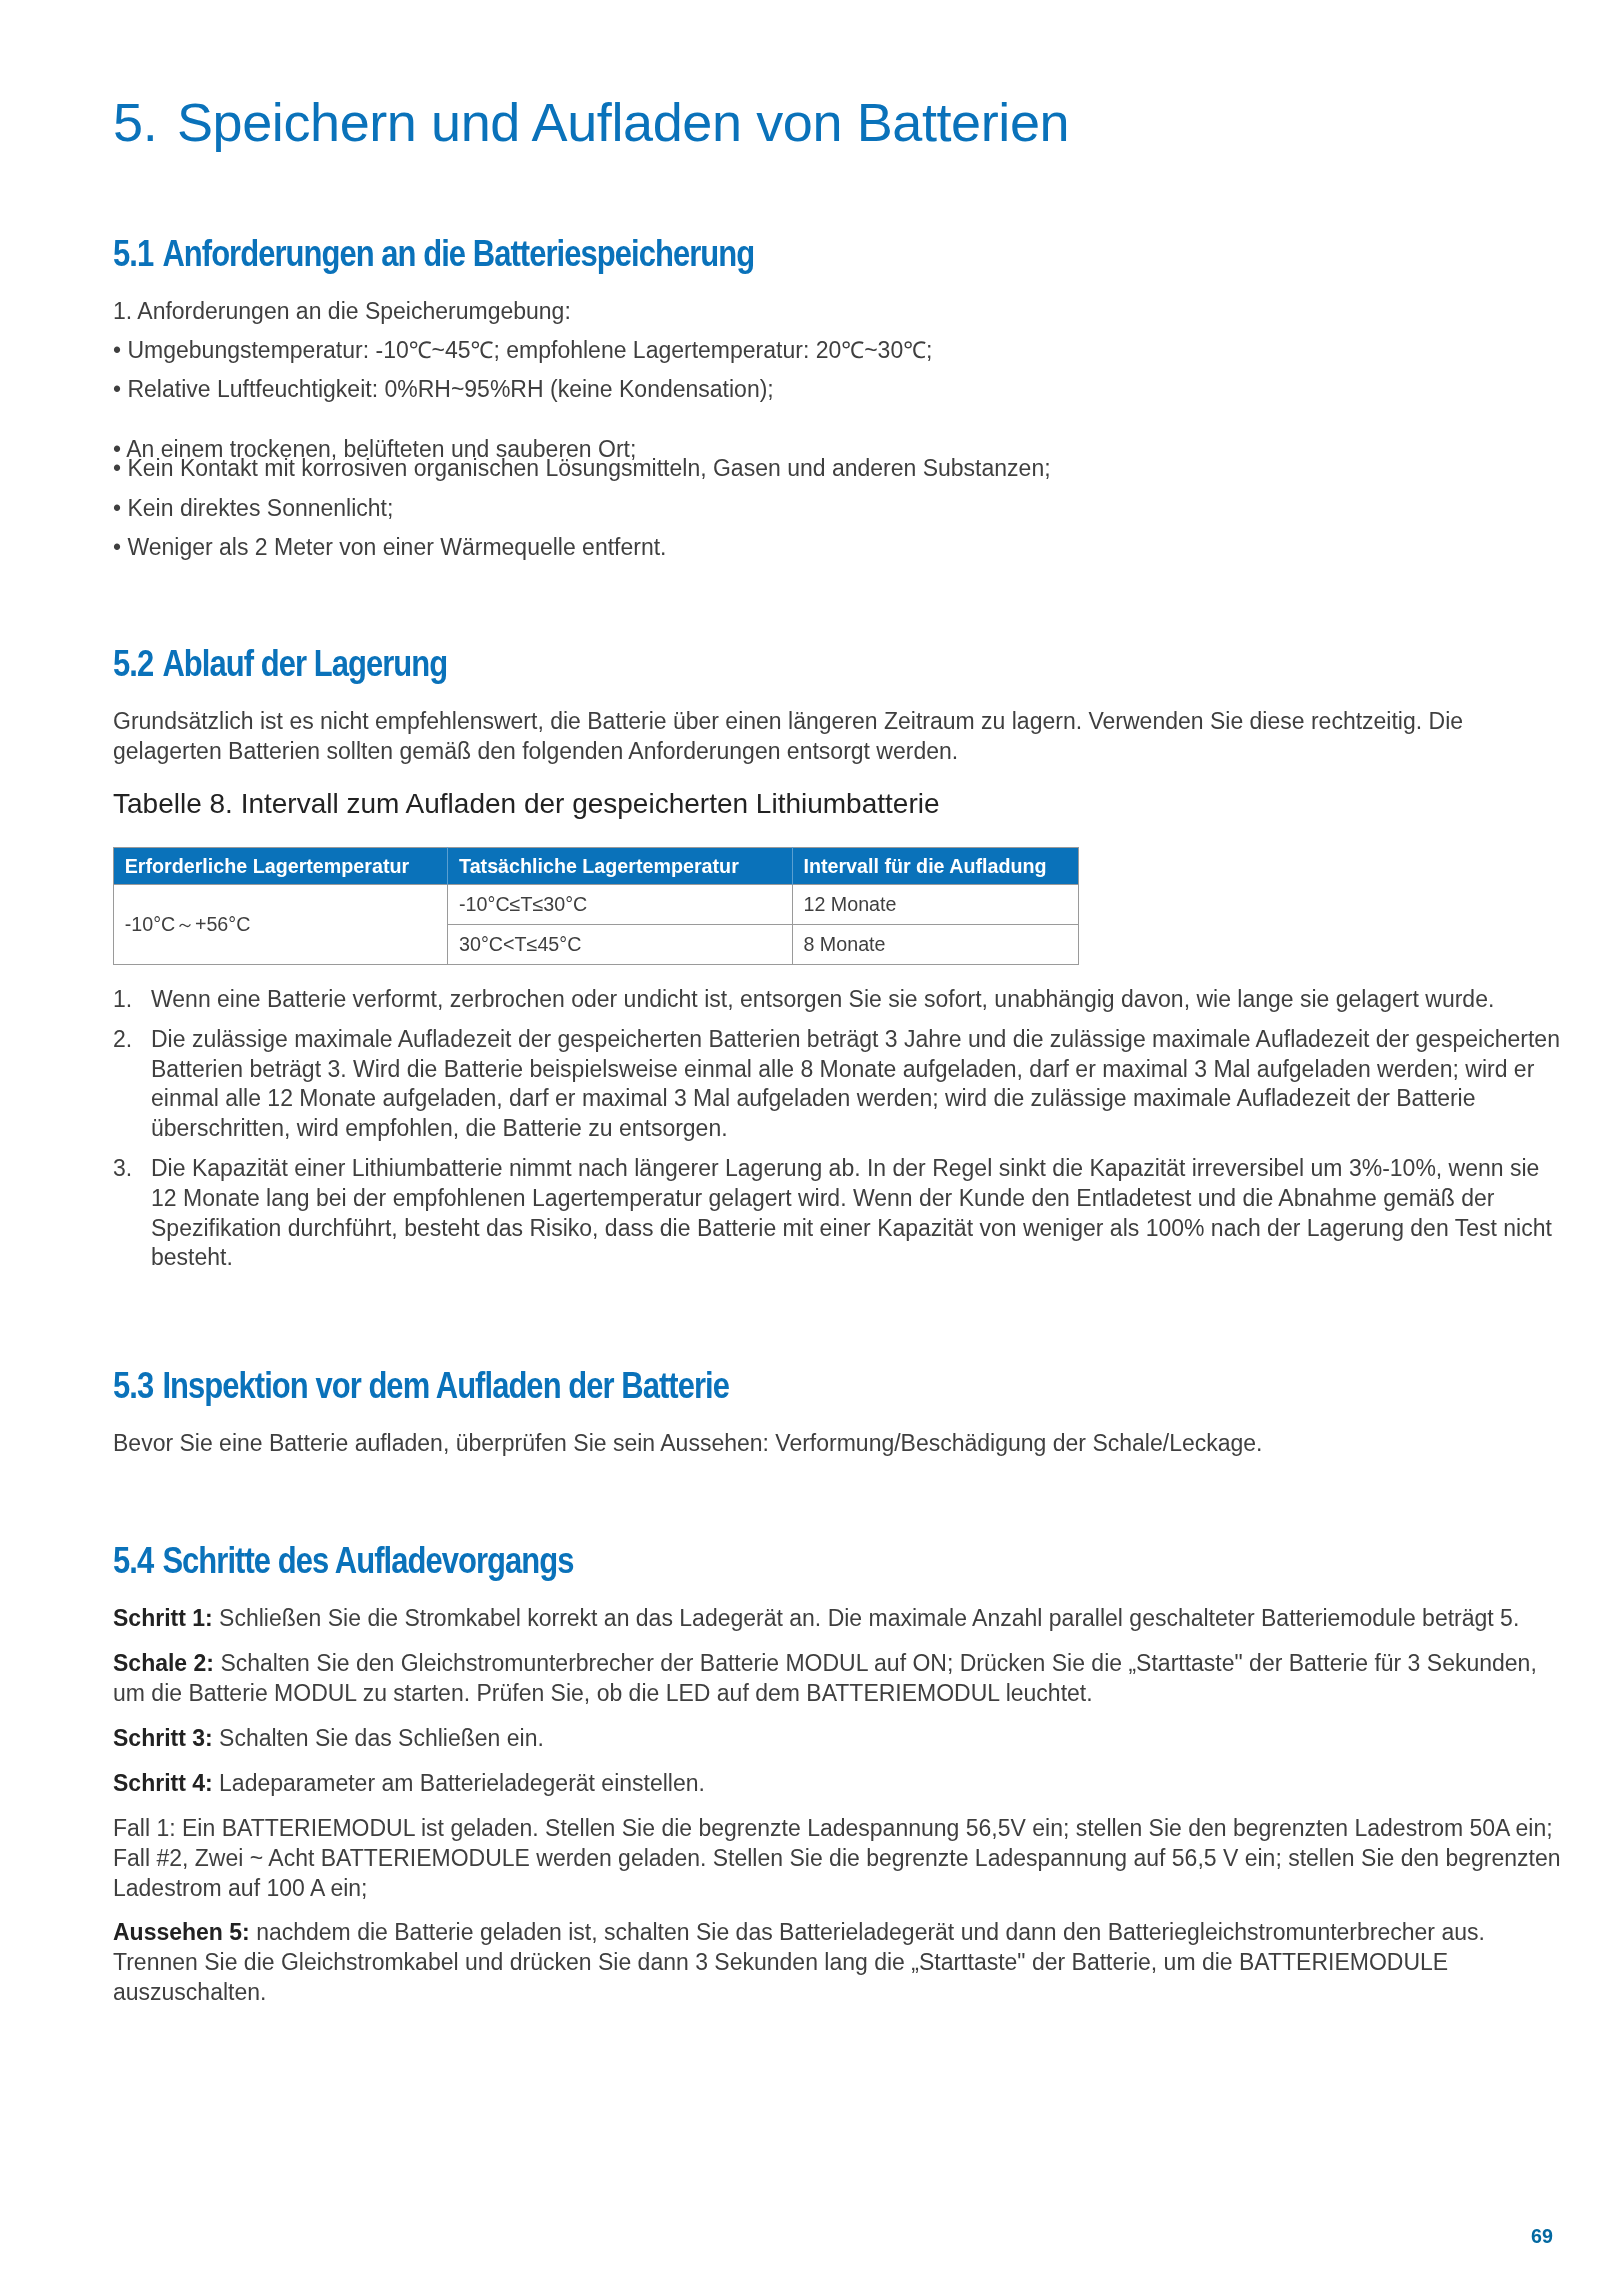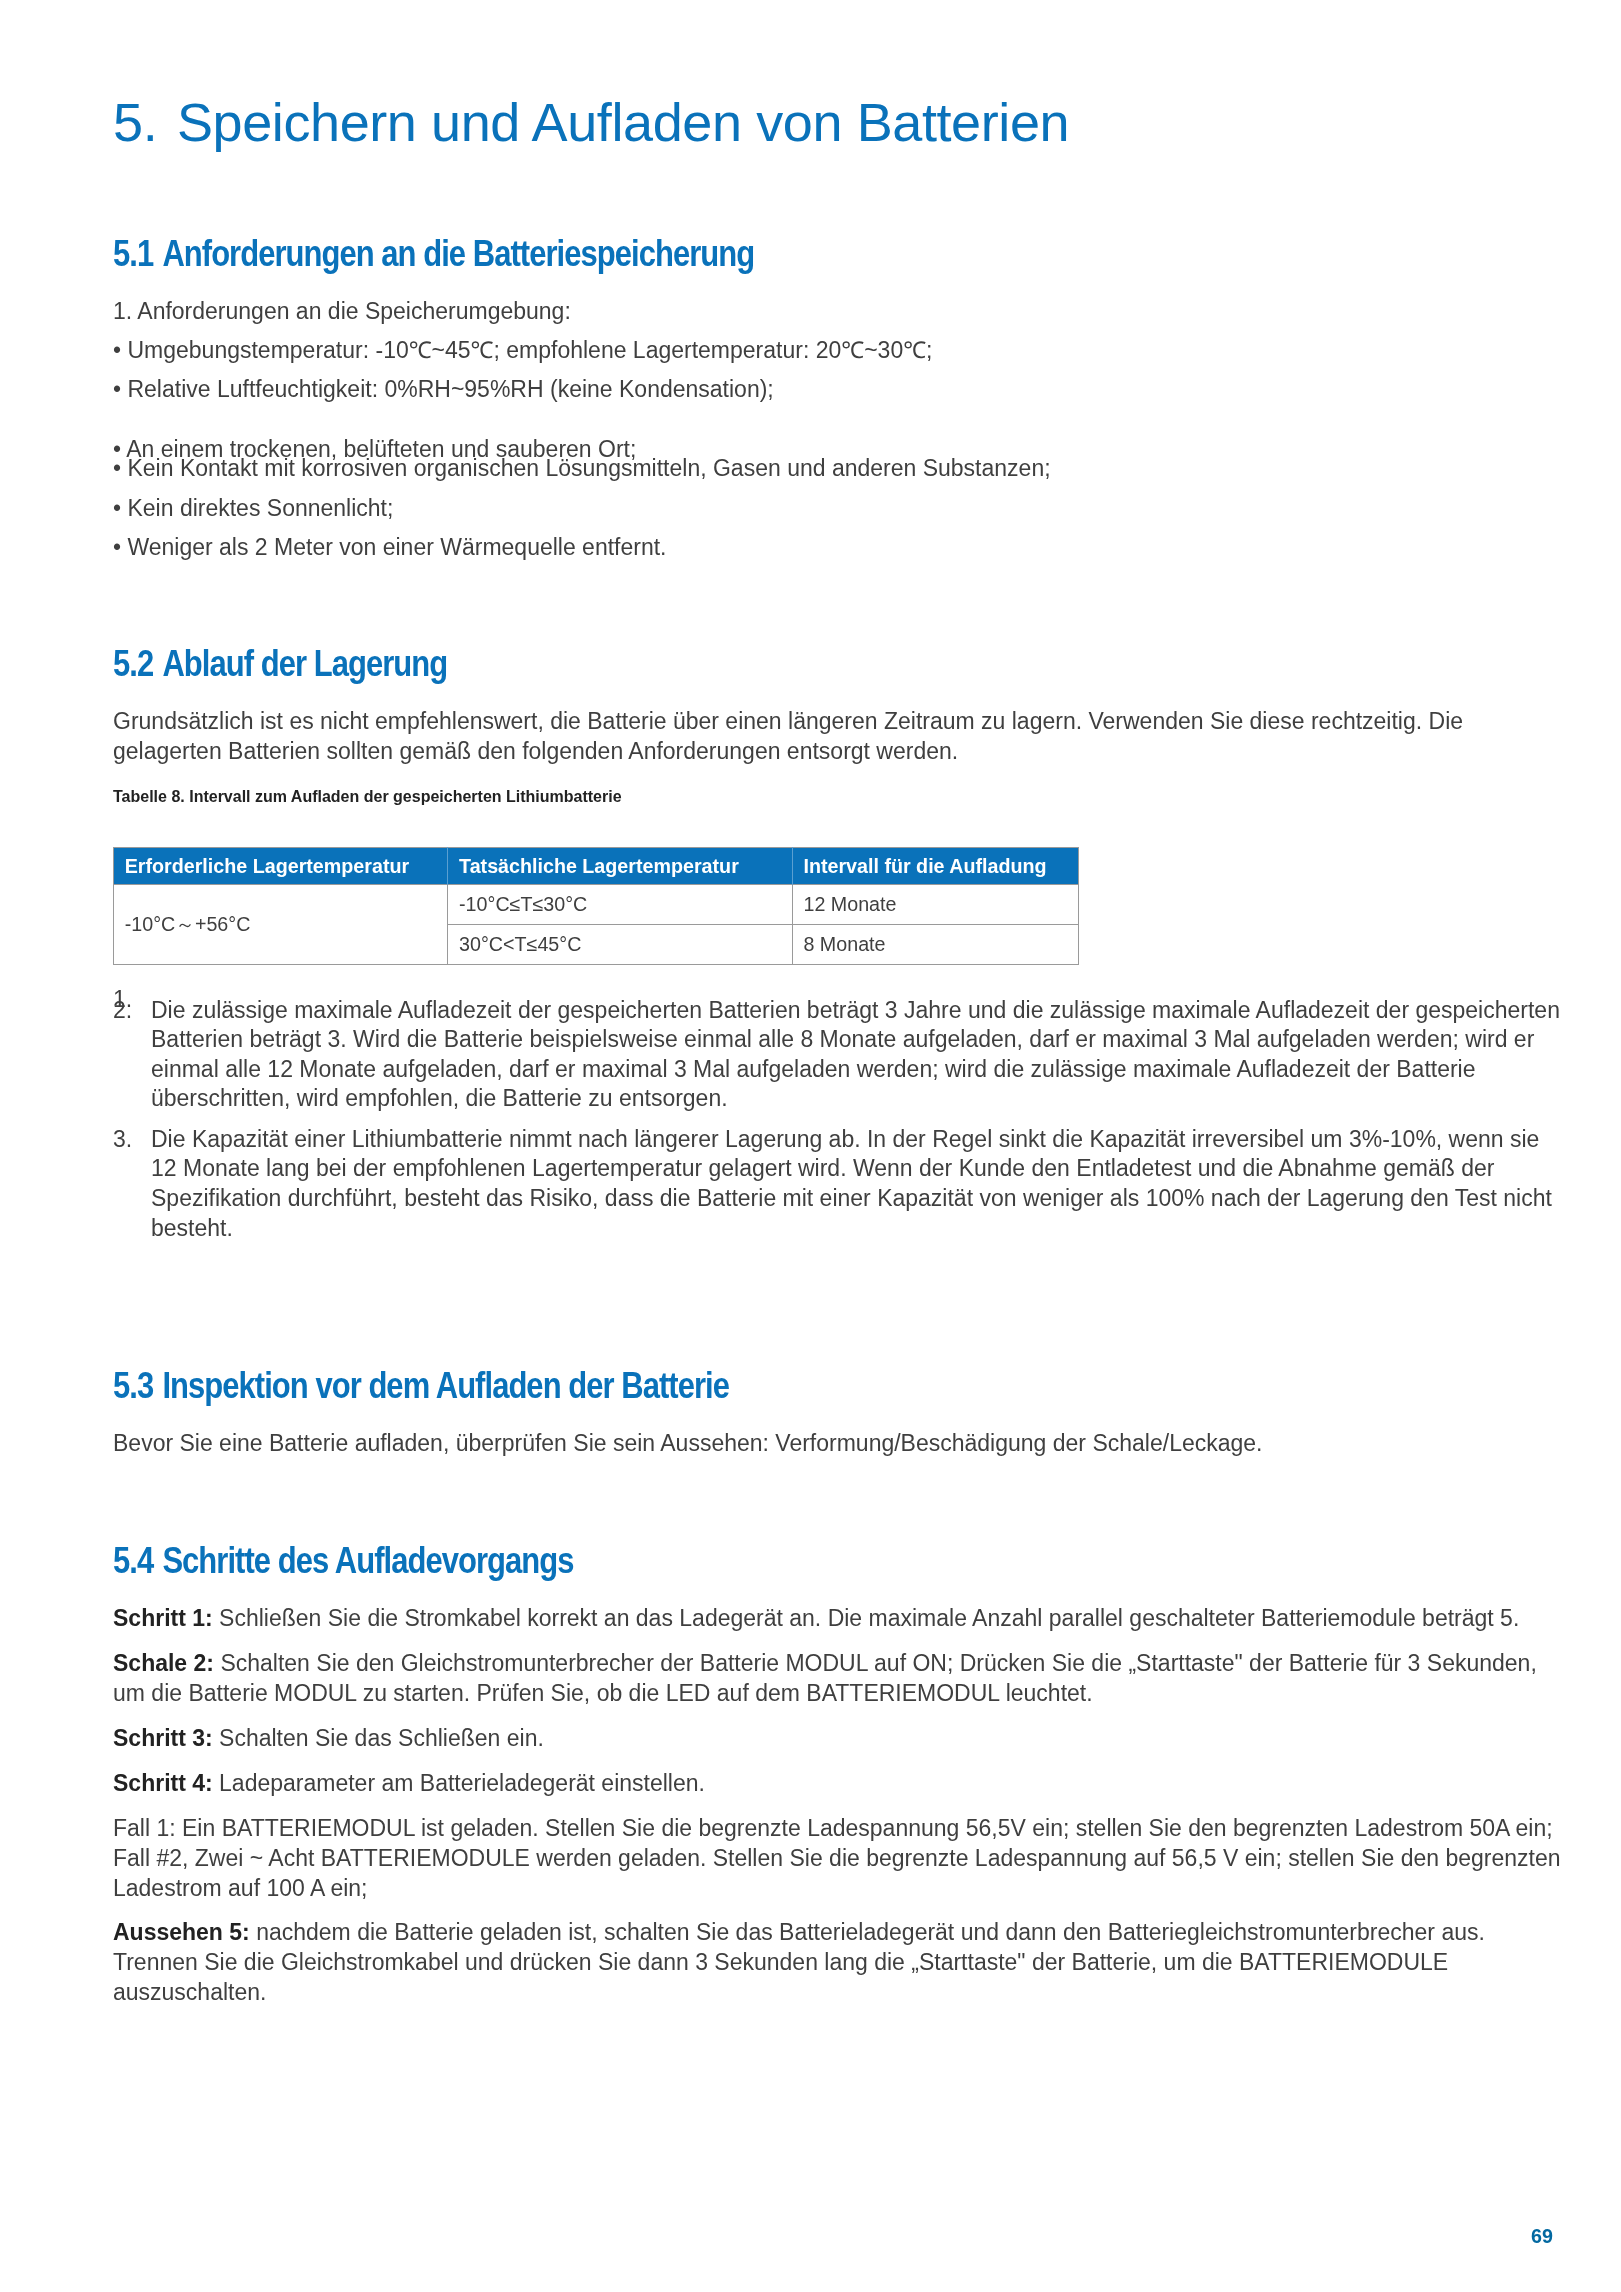--- a/index.html
+++ b/index.html
@@ -17,21 +17,21 @@
     h2 {
       position: absolute; left: 0; margin: 0;
       font-family: "Liberation Sans", sans-serif; font-weight: 700;
       font-size: 36px; color: #0a72ba; letter-spacing: -1.1px; white-space: nowrap;
       transform: scaleX(0.86); transform-origin: left center;
     }
     h2 .num { margin-right: 10.7px; }
     .p { position: absolute; left: 0; font-size: 23px; line-height: 30px; color: #3f3f3f; white-space: nowrap; text-align: right; }
     .para { position: absolute; left: 0; width: 1451px; font-size: 23px; line-height: 30px; color: #3f3f3f; }
     .bullet::before { content: "• "; }
-    .caption { position: absolute; left: 0; top: 788px; font-size: 16px; font-weight: 700; color: #222; white-space: nowrap; }
+    .caption { position: absolute; left: 0; top: 788px; font-size: 28px; font-weight: 400; color: #222; white-space: nowrap; }
     table.tbl {
       position: absolute; left: 0; top: 847px; border-collapse: collapse;
       font-size: 19.7px; color: #3f3f3f;
     }
     table.tbl th {
       background: #0a72ba; color: #fff; font-weight: 700; text-align: left;
       padding: 0 10.7px; height: 36px; font-size: 19.7px; border-right: 0.9px solid #5a9fd1;
     }
     table.tbl th:last-child { border-right: none; }
     table.tbl td {
@@ -88,20 +88,21 @@
       <tr>
         <td>30°C&lt;T≤45°C</td>
         <td>8 Monate</td>
       </tr>
     </tbody>
   </table>
 
   <div class="ol" style="top:985px;">
     <div class="item">
       <span class="n">1.</span>
+      <span>Wenn eine Batterie verformt, zerbrochen oder undicht ist, entsorgen Sie sie sofort, unabhängig davon, wie lange sie gelagert wurde.</span>
     </div>
     <div class="item">
       <span class="n">2.</span>
       <span>Die zulässige maximale Aufladezeit der gespeicherten Batterien beträgt 3 Jahre und die zulässige maximale Aufladezeit der gespeicherten Batterien beträgt 3. Wird die Batterie beispielsweise einmal alle 8 Monate aufgeladen, darf er maximal 3 Mal aufgeladen werden; wird er einmal alle 12 Monate aufgeladen, darf er maximal 3 Mal aufgeladen werden; wird die zulässige maximale Aufladezeit der Batterie überschritten, wird empfohlen, die Batterie zu entsorgen.</span>
     </div>
     <div class="item">
       <span class="n">3.</span>
       <span>Die Kapazität einer Lithiumbatterie nimmt nach längerer Lagerung ab. In der Regel sinkt die Kapazität irreversibel um 3%-10%, wenn sie 12 Monate lang bei der empfohlenen Lagertemperatur gelagert wird. Wenn der Kunde den Entladetest und die Abnahme gemäß der Spezifikation durchführt, besteht das Risiko, dass die Batterie mit einer Kapazität von weniger als 100% nach der Lagerung den Test nicht besteht.</span>
     </div>
   </div>

